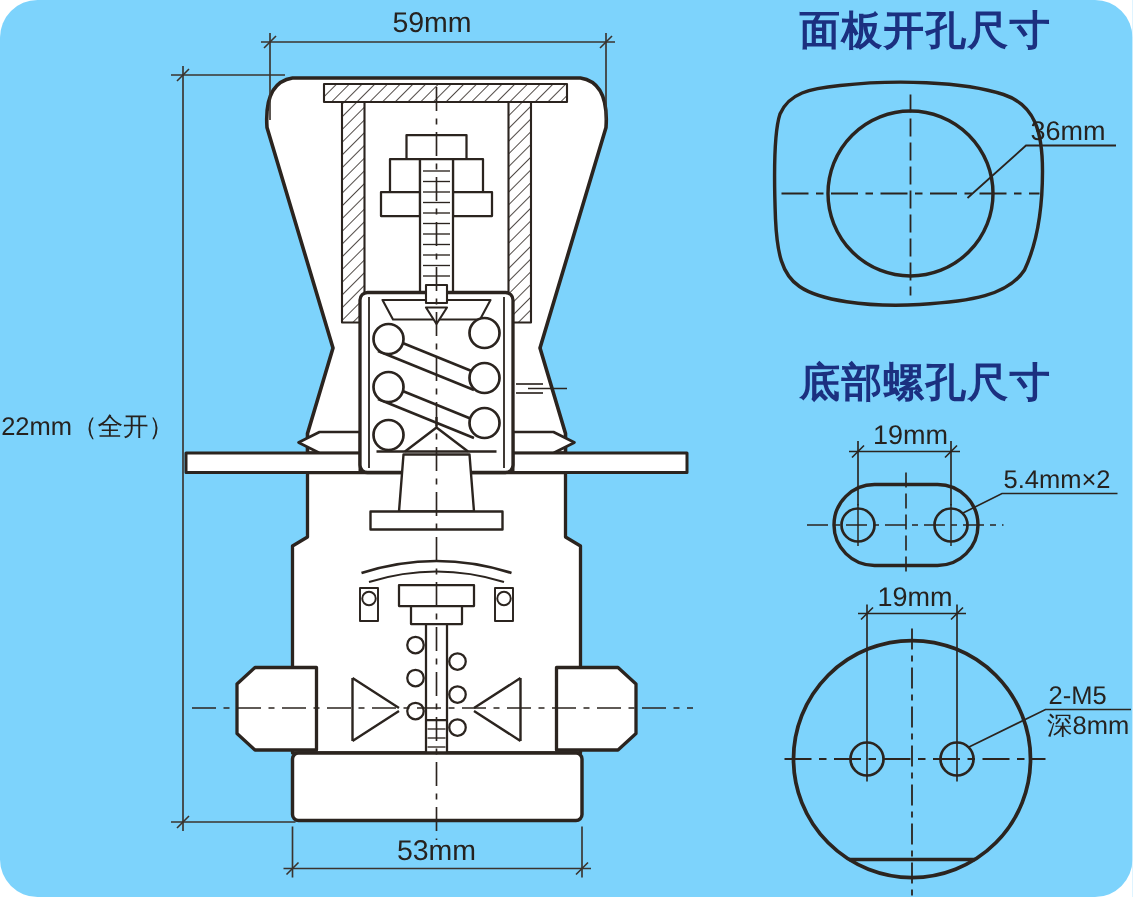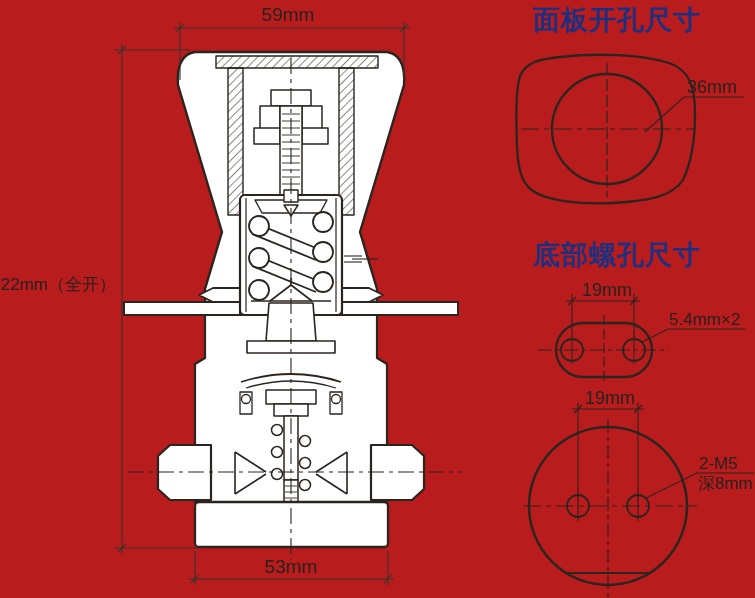--- a/index.html
+++ b/index.html
@@ -1,17 +1,17 @@
 <!DOCTYPE html>
 <html><head>
 <meta charset="utf-8">
 <style>
   html,body{margin:0;padding:0;background:#fff;}
-  #stage{position:relative;width:755px;height:598px;background:#b91c1c;overflow:hidden;
-         font-family:"Liberation Sans",sans-serif;}
+  #stage{position:relative;width:755px;height:598px;background:#7dd3fc;overflow:hidden;
+         font-family:"Liberation Sans",sans-serif;border-radius:25px;}
   svg{display:block;}
   text{font-family:"Liberation Sans",sans-serif;}
   .dimtxt{fill:#26221f;font-size:19px;}
   .dimtxt-sm{fill:#26221f;font-size:17px;}
   .lbl{fill:#26221f;font-size:17px;}
   .lbl18{fill:#26221f;font-size:18px;}
   .title{fill:#1b3080;font-size:27px;font-weight:bold;letter-spacing:1px;}
 </style>
 </head>
 <body>

